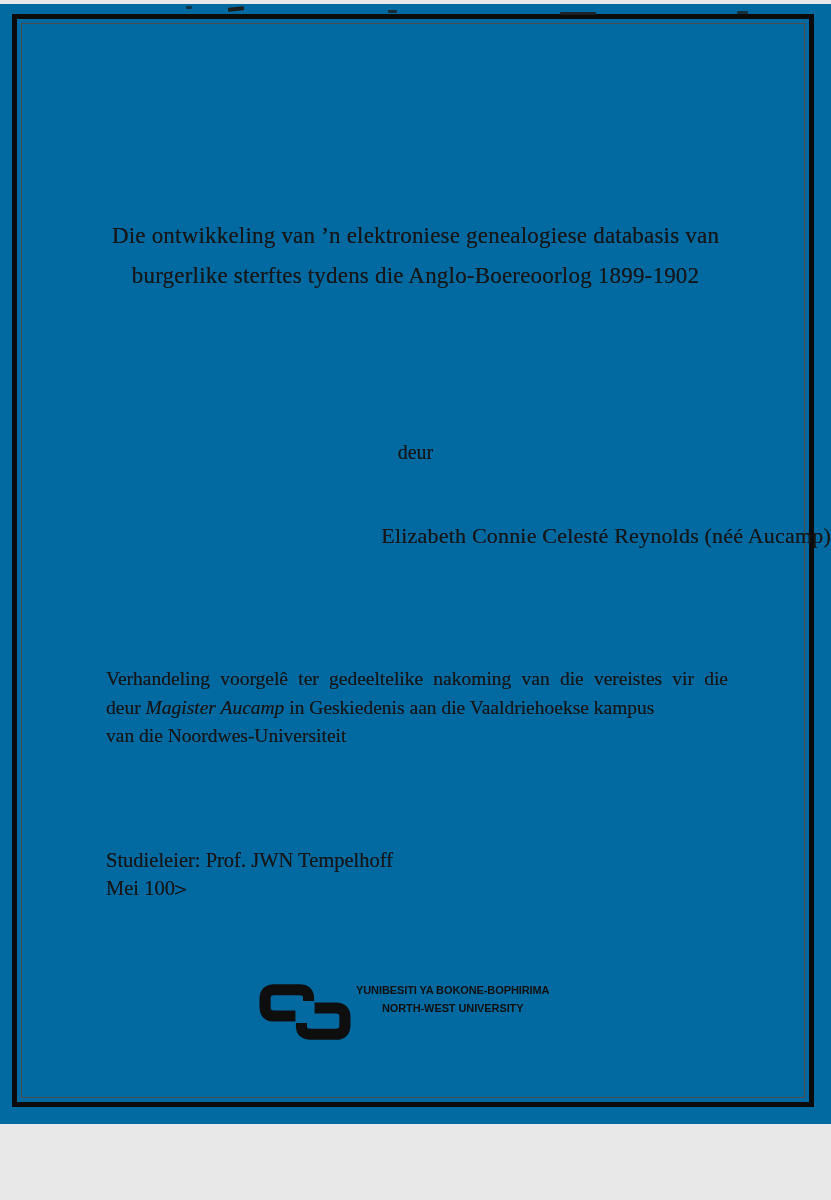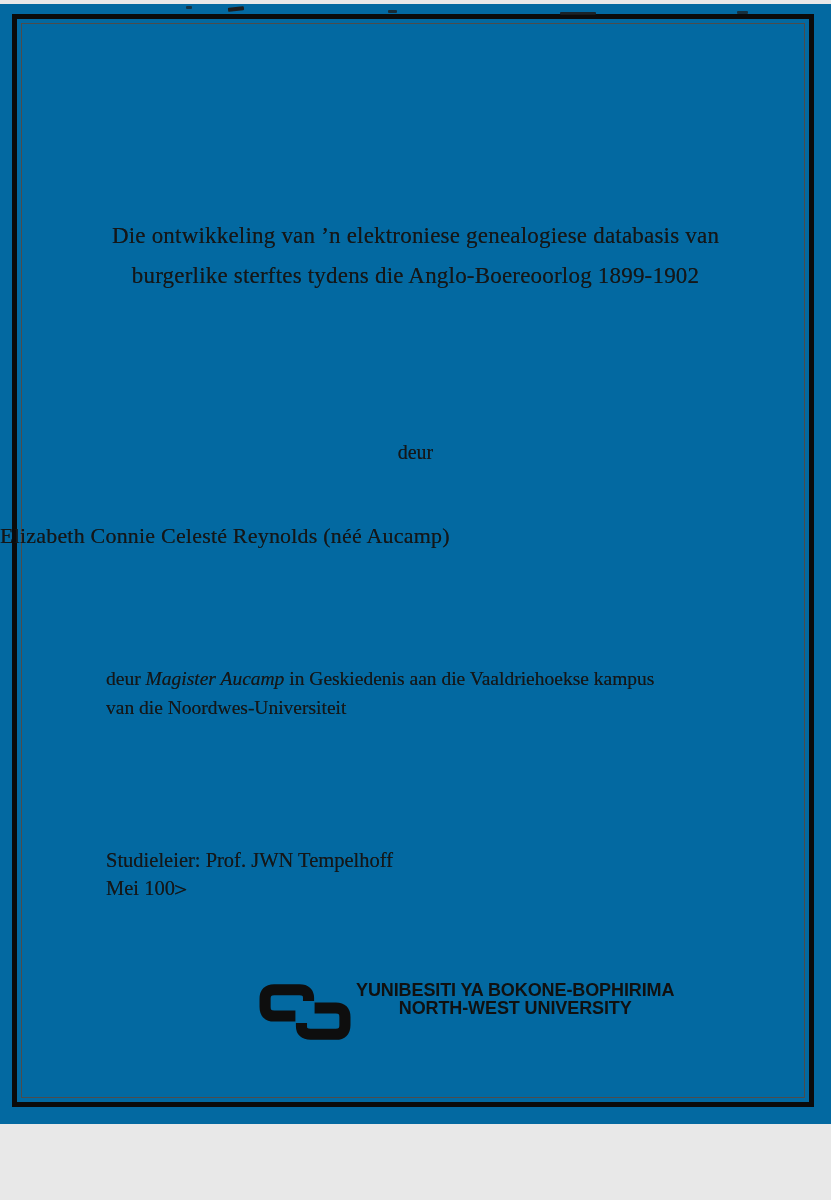--- a/index.html
+++ b/index.html
@@ -31,21 +31,21 @@
   .title{
     position:absolute; top:212px; left:60px; right:60px;
     text-align:center; font-size:23px; line-height:40px; letter-spacing:.2px;
   }
   .byline{
     position:absolute; top:437px; left:0; right:0;
     text-align:center; font-size:20px;
   }
   .author{
     position:absolute; top:519px; left:0; right:0;
-    text-align:left; font-size:22px; letter-spacing:.2px;
+    text-align:right; font-size:22px; letter-spacing:.2px;
   }
   .statement{
     position:absolute; top:661px; left:106px; width:622px;
     font-size:19.5px; line-height:28.5px;
   }
   .statement .just{ text-align:justify; text-align-last:justify; }
   .statement .it{ font-style:italic; }
   .supervisor{
     position:absolute; top:842px; left:106px;
     font-size:20.5px; line-height:28px;
@@ -55,21 +55,21 @@
     transform:translateY(1px) scaleX(1.15) scaleY(0.95);
   }
   .logo-row{
     position:absolute; top:974px; left:257px;
     display:flex; align-items:flex-start;
   }
   .logo-mark{ flex:0 0 auto; }
   .logo-text{
     margin-left:3px; margin-top:4px; text-align:center;
     font-family:"Liberation Sans","DejaVu Sans",sans-serif;
-    font-weight:700; font-size:18px; line-height:17.5px;
+    font-weight:700; font-size:11px; line-height:17.5px;
     letter-spacing:-0.1px; color:#101010; white-space:nowrap;
   }
 </style>
 </head>
 <body>
 
 <div class="page">
 
   <div class="frame-outer"></div>
   <div class="frame-inner"></div>
@@ -83,20 +83,21 @@
   <div class="title ink">
     <div>Die ontwikkeling van ’n elektroniese genealogiese databasis van</div>
     <div>burgerlike sterftes tydens die Anglo-Boereoorlog 1899-1902</div>
   </div>
 
   <div class="byline ink">deur</div>
 
   <div class="author ink">Elizabeth Connie Celesté Reynolds (néé Aucamp)</div>
 
   <div class="statement ink">
+    <div class="just">Verhandeling voorgelê ter gedeeltelike nakoming van die vereistes vir die</div>
     <div><span>deur </span><span class="it">Magister Aucamp</span><span> in Geskiedenis aan die Vaaldriehoekse kampus</span></div>
     <div>van die Noordwes-Universiteit</div>
   </div>
 
   <div class="supervisor ink">
     <div>Studieleier: Prof. JWN Tempelhoff</div>
     <div><span>Mei 100</span><span class="date-glyph">&gt;</span></div>
   </div>
 
   <div class="logo-row">

